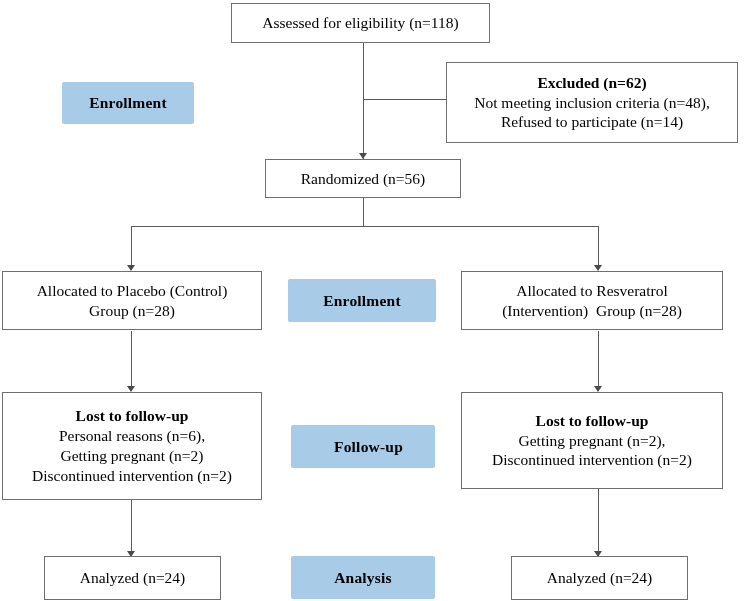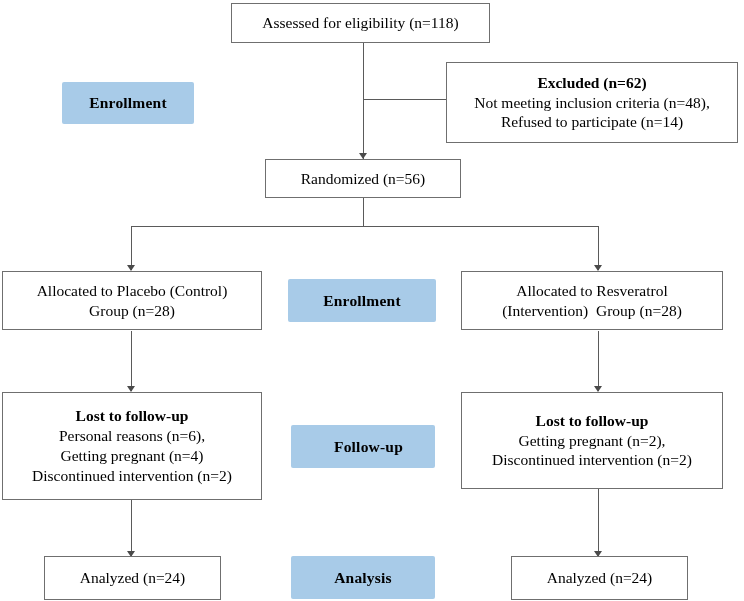--- a/index.html
+++ b/index.html
@@ -122,21 +122,21 @@
   </div>
 
   <div class="box" style="left:461px; top:271px; width:262px; height:59px;">
     <span class="ln">Allocated to Resveratrol</span>
     <span class="ln">(Intervention)  Group (n=28)</span>
   </div>
 
   <div class="box" style="left:2px; top:392px; width:260px; height:108px;">
     <span class="ln bold">Lost to follow-up</span>
     <span class="ln">Personal reasons (n=6),</span>
-    <span class="ln">Getting pregnant (n=4)</span>
+    <span class="ln">Getting pregnant (n=2)</span>
     <span class="ln">Discontinued intervention (n=2)</span>
   </div>
 
   <div class="box" style="left:461px; top:392px; width:262px; height:97px;">
     <span class="ln bold">Lost to follow-up</span>
     <span class="ln">Getting pregnant (n=2),</span>
     <span class="ln">Discontinued intervention (n=2)</span>
   </div>
 
   <div class="box" style="left:44px; top:556px; width:177px; height:44px;">

